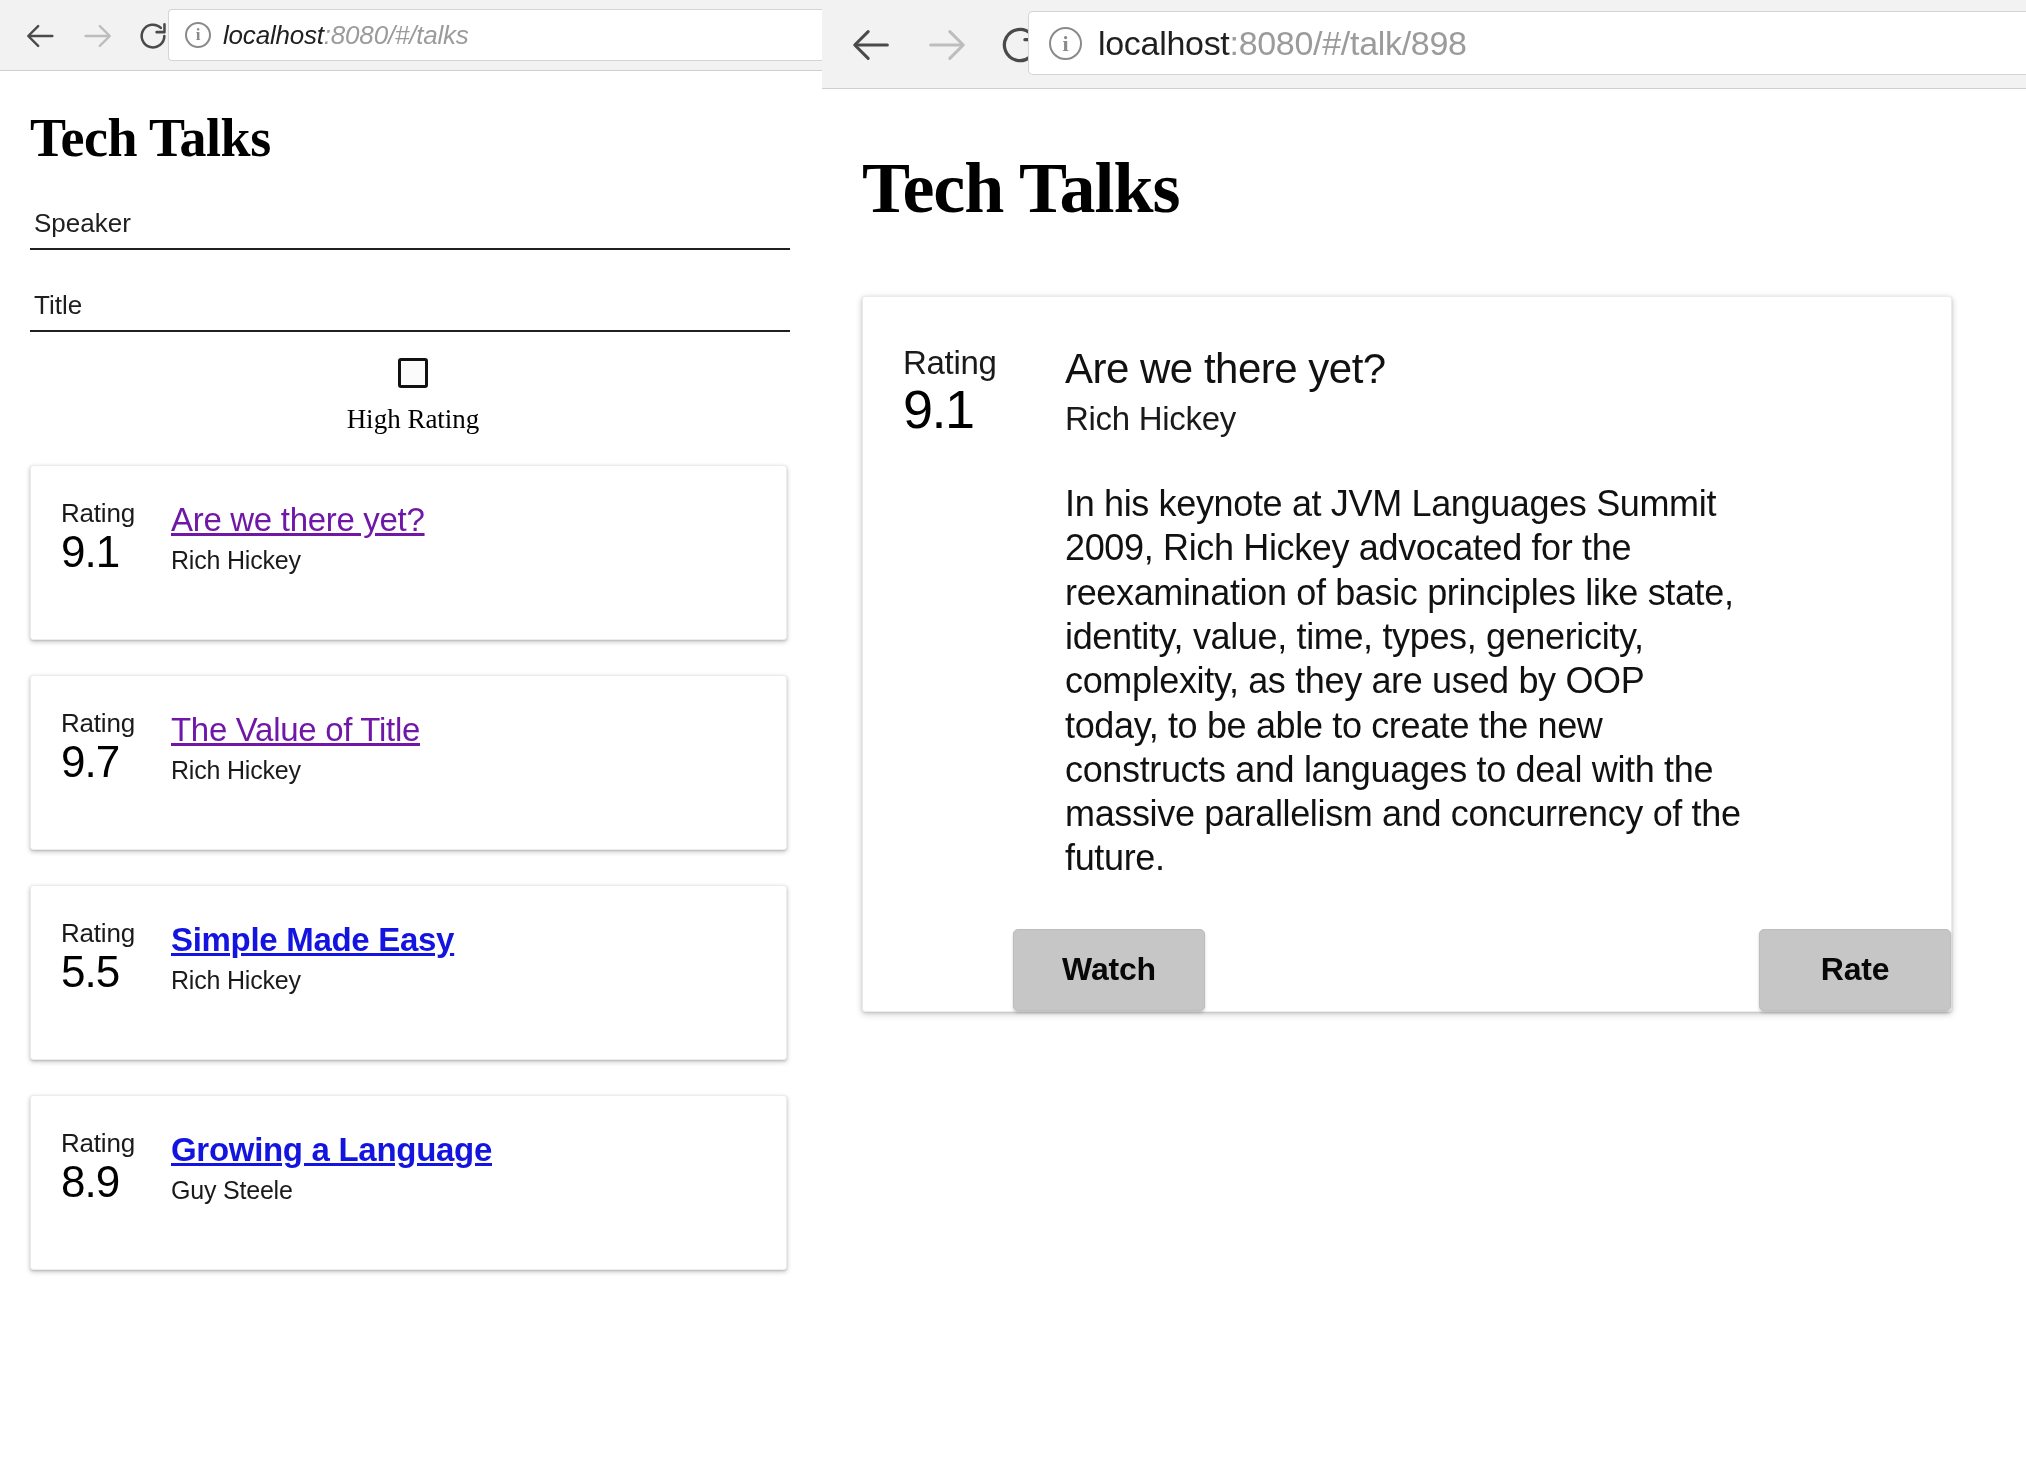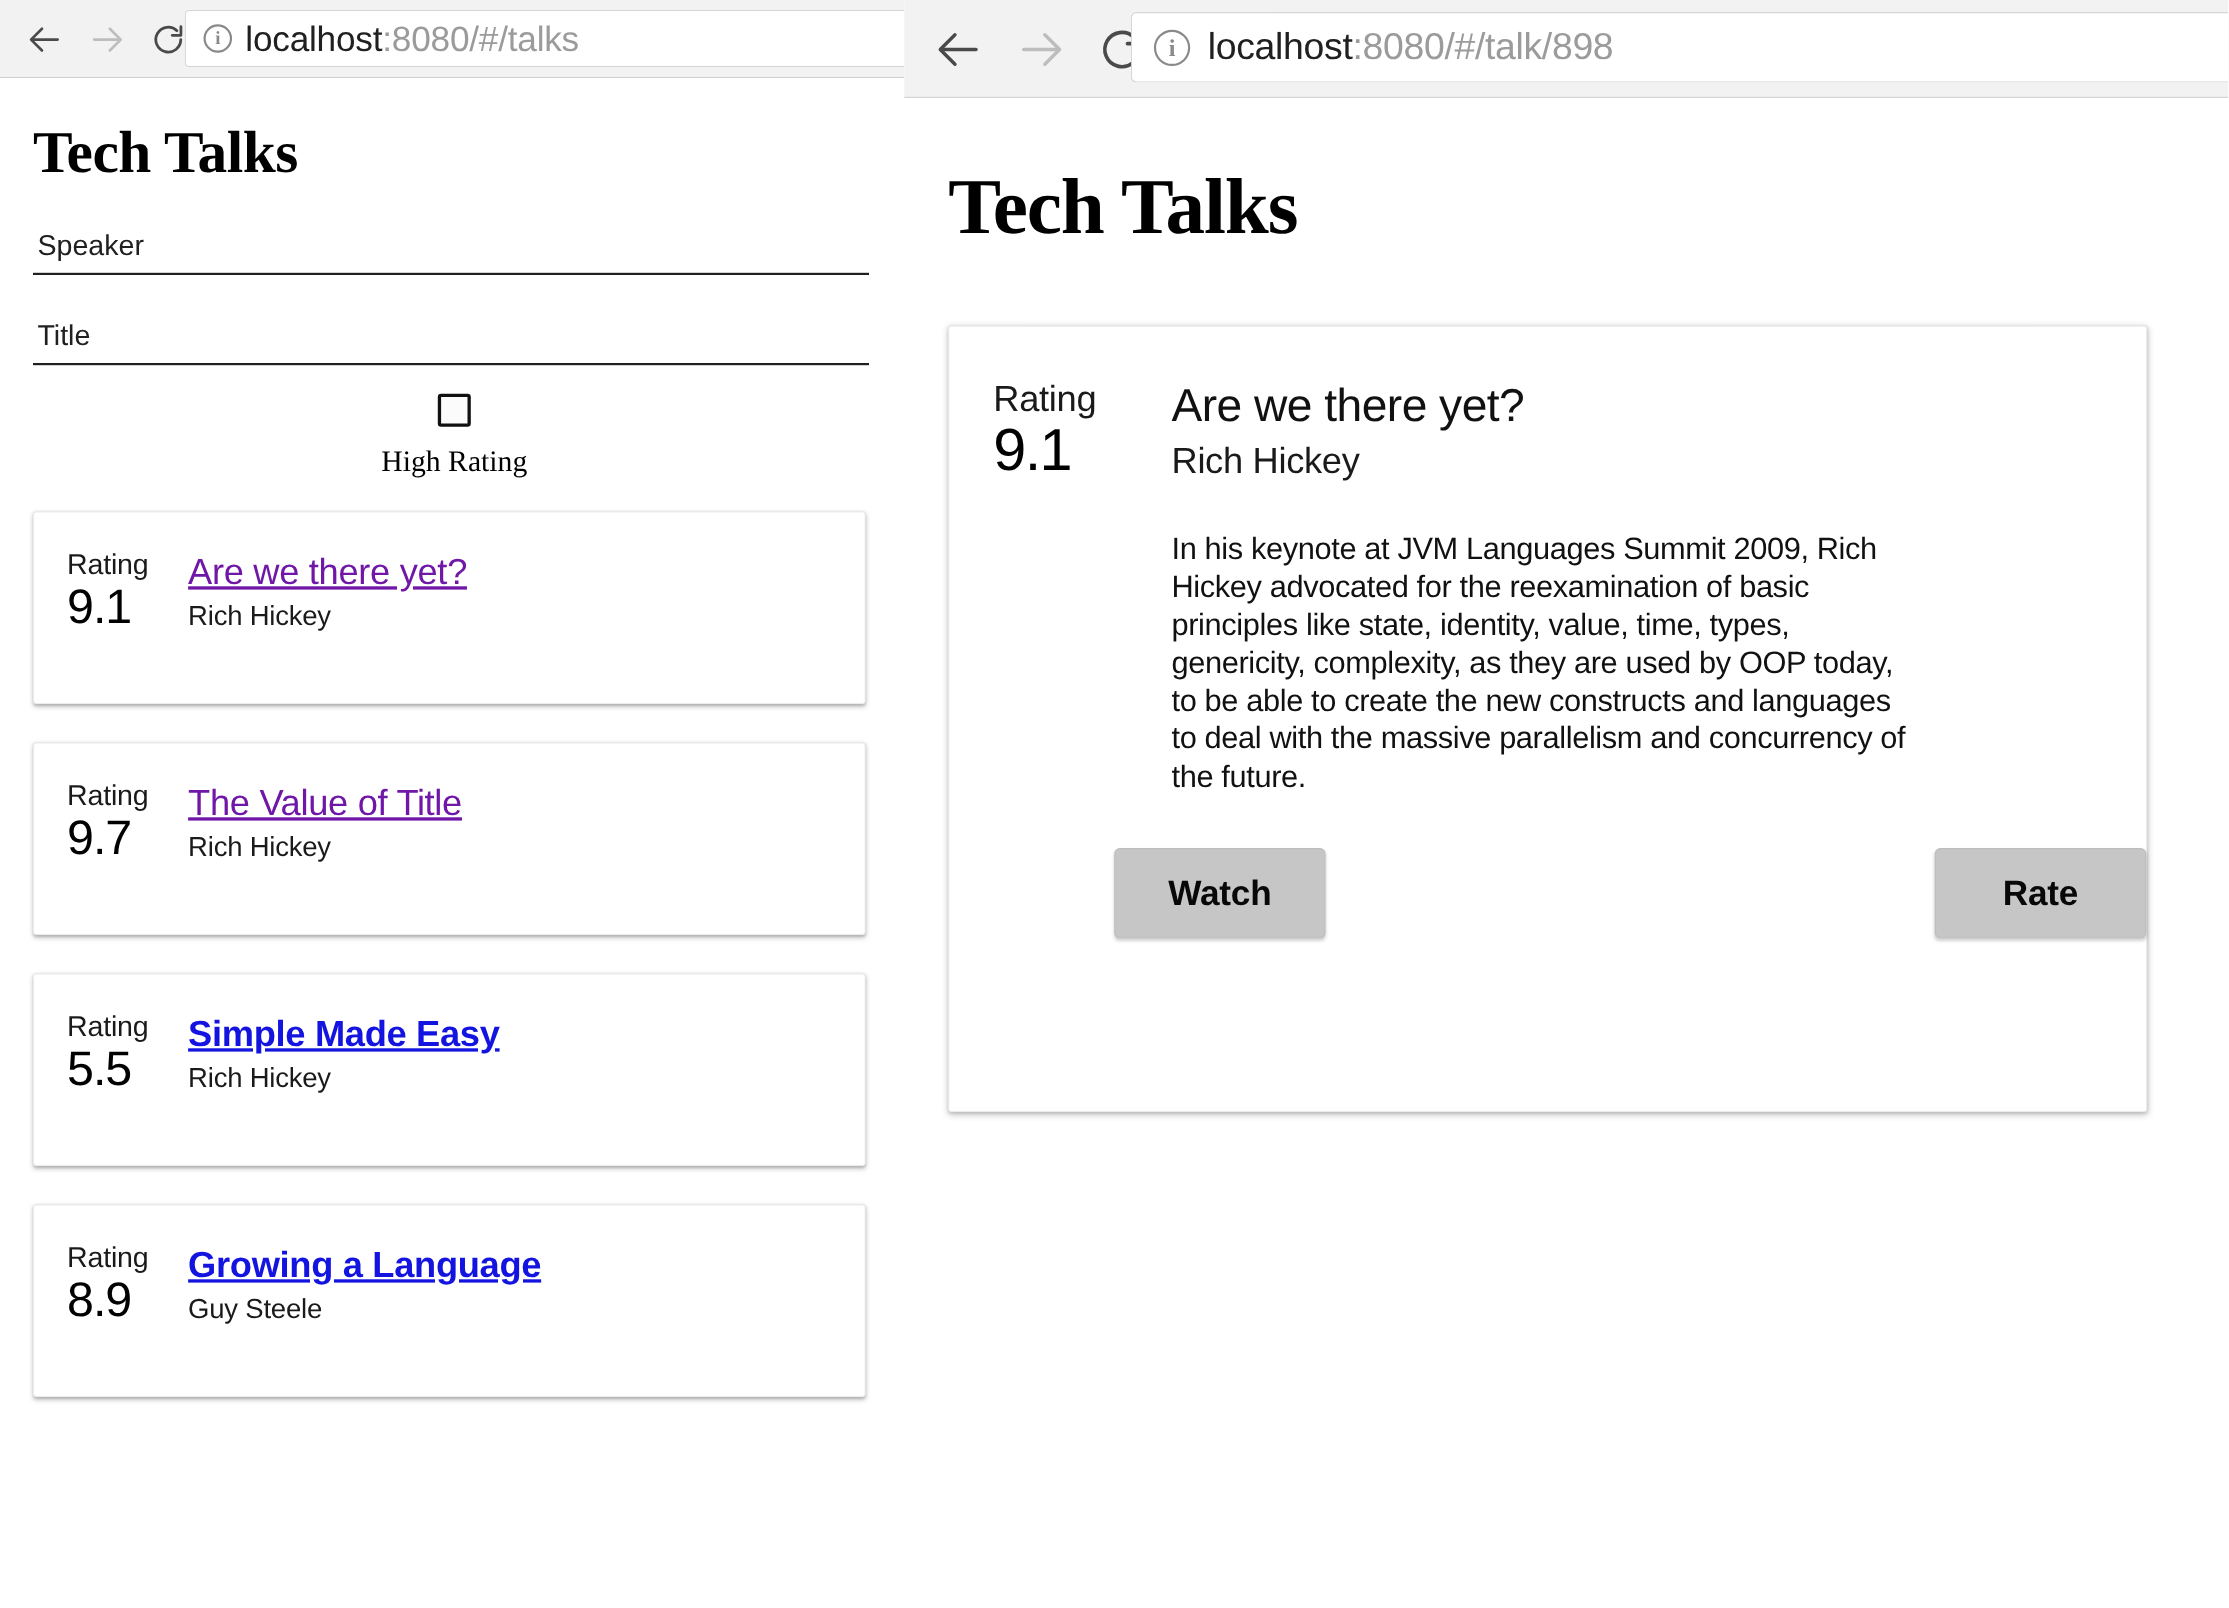--- a/index.html
+++ b/index.html
@@ -77,24 +77,25 @@
     border-radius: 50%;
     color: #8a8a8a;
     font-size: 17px;
     font-weight: bold;
     line-height: 22px;
     text-align: center;
     font-family: "Liberation Serif", serif;
   }
 
   .url-text {
-    font-size: 32px;
+    font-size: 26px;
     color: #9b9b9b;
     white-space: nowrap;
     letter-spacing: -0.2px;
+    font-style: italic;
   }
   .url-text .host { color: #202020; }
 
   .page-left {
     position: relative;
     width: 822px;
     height: calc(1462px - 71px);
     background: #ffffff;
     padding: 0 30px;
   }
@@ -334,21 +335,21 @@
     font-size: 33px;
     color: #1a1a1a;
     margin-top: 8px;
     letter-spacing: -0.3px;
   }
 
   .detail-desc {
     margin-top: 44px;
     margin-left: 162px;
     width: 680px;
-    font-size: 28px;
+    font-size: 36px;
     line-height: 1.23;
     color: #111111;
     letter-spacing: -0.35px;
   }
 
   .detail-actions {
     margin-top: 48px;
     margin-left: 110px;
     display: flex;
     gap: 22px;

